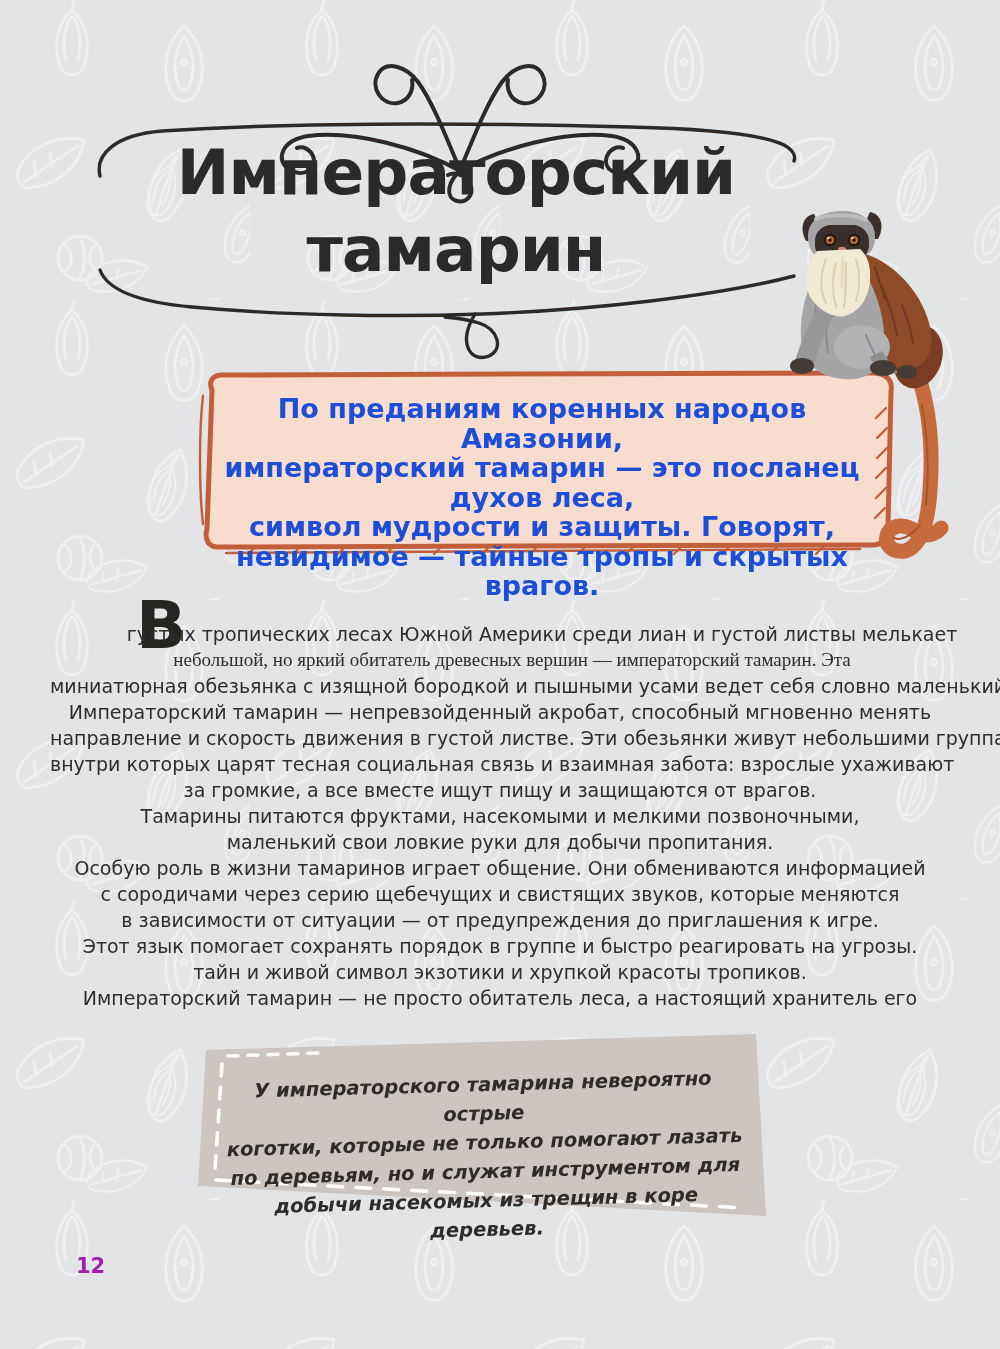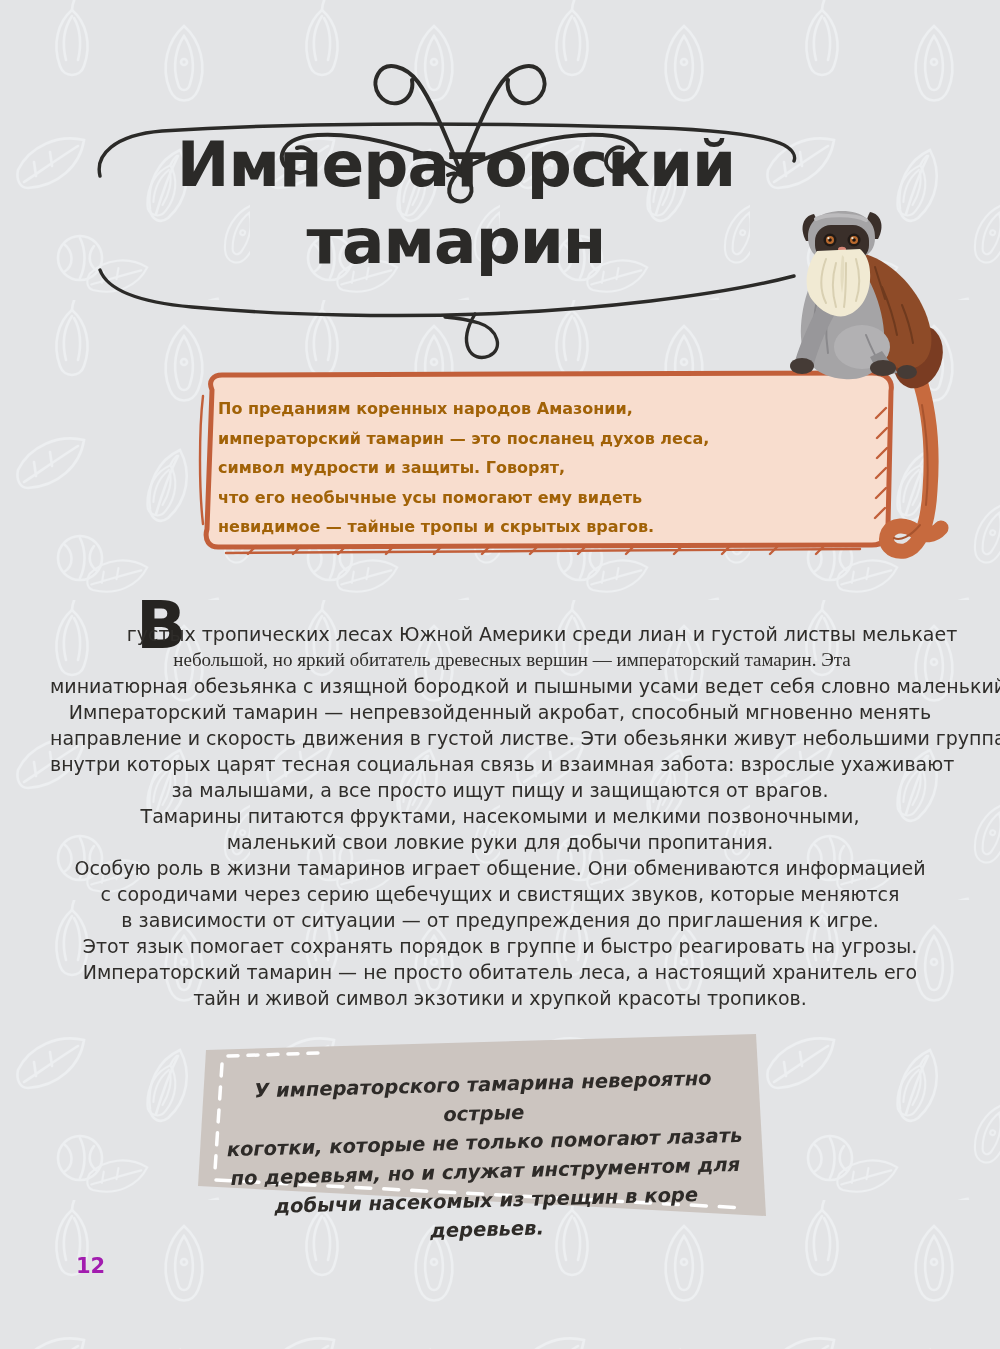--- a/index.html
+++ b/index.html
@@ -6,28 +6,28 @@
   body{font-family:"DejaVu Sans","Liberation Sans",sans-serif;}
   .page{position:relative;width:1000px;height:1349px;overflow:hidden;
         background:var(--page-bg,#e3e4e6);color:var(--ink,#2b2a28);}
 
   
   .bg-svg{position:absolute;inset:0;z-index:0;}
 
   
   .title-frame{position:absolute;left:0;top:30px;z-index:1;}
   .title-block{position:absolute;left:0;top:122px;width:912px;text-align:center;z-index:2;}
-  .title-block h1{margin:4px;font-size:63px;line-height:77px;font-weight:800;
+  .title-block h1{margin:12px;font-size:63px;line-height:77px;font-weight:800;
                   letter-spacing:-1px;color:var(--ink,#2b2a28);}
 
   
   .legend-box{position:absolute;left:196px;top:368px;width:710px;height:198px;z-index:3;}
   .legend-box svg{position:absolute;left:0;top:0;}
-  .legend-text{position:absolute;left:22px;right:40px;top:26px;
-               font-weight:bold;font-size:16px;line-height:29.5px;color:#a16207;}
+  .legend-text{position:absolute;left:22px;right:40px;top:26px;text-align:center;
+               font-weight:bold;font-size:27px;line-height:29.5px;color:#1d4ed8;}
 
   
   .monkey{position:absolute;left:770px;top:195px;z-index:4;}
 
   
   .article{position:absolute;left:50px;top:601px;width:900px;z-index:2;
            font-size:19px;line-height:26px;color:#2f2d2a;}
   .article .line{text-align:center;white-space:nowrap;}
   .article .line.shift-a{transform:translateX(42px);margin-top:20px;}
   .article .line.shift-b{transform:translateX(12px);font-family:Liberation Serif, serif;}
@@ -113,21 +113,20 @@
         <path d="M60,178 L52,186 M105,178 L97,186 M150,178 L142,186 M198,178 L190,186 M246,178 L238,186
                  M294,178 L286,186 M342,178 L334,186 M390,178 L382,186 M438,178 L430,186 M486,178 L478,186
                  M534,178 L526,186 M582,178 L574,186 M628,178 L620,186"></path>
         <path d="M690,40 L680,50 M691,60 L681,70 M691,80 L681,90 M690,100 L680,110 M690,120 L680,130 M689,140 L679,150"></path>
       </g>
     </svg>
     <div class="legend-text">
       <div>По преданиям коренных народов Амазонии,</div>
       <div>императорский тамарин — это посланец духов леса,</div>
       <div>символ мудрости и защиты. Говорят,</div>
-      <div>что его необычные усы помогают ему видеть</div>
       <div>невидимое — тайные тропы и скрытых врагов.</div>
     </div>
   </div>
 
   <svg class="monkey" width="230" height="400" viewBox="0 0 230 400" aria-hidden="true">
 
     <path d="M148,180 C160,215 163,255 160,295 C158,330 150,352 135,356 C121,358 113,348 118,338 C123,329 136,329 145,336 C154,342 164,341 171,333" fill="none" style="stroke:var(--tail,#c76a3e);" stroke-width="15" stroke-linecap="round"></path>
     <path d="M152,210 C158,245 159,280 156,310 M150,330 C140,342 130,346 124,343" fill="none" stroke="#a8542e" stroke-width="2" stroke-linecap="round"></path>
 
     <ellipse cx="148" cy="162" rx="24" ry="32" transform="rotate(18 148 162)" fill="#7a3c22"></ellipse>
@@ -173,29 +172,29 @@
   </svg>
 
   <div class="article">
     <span class="dropcap">В</span>
     <div class="line shift-a">густых тропических лесах Южной Америки среди лиан и густой листвы мелькает</div>
     <div class="line shift-b">небольшой, но яркий обитатель древесных вершин — императорский тамарин. Эта</div>
     <div class="line">миниатюрная обезьянка с изящной бородкой и пышными усами ведет себя словно маленький</div>
     <div class="line">Императорский тамарин — непревзойденный акробат, способный мгновенно менять</div>
     <div class="line">направление и скорость движения в густой листве. Эти обезьянки живут небольшими группами,</div>
     <div class="line">внутри которых царят тесная социальная связь и взаимная забота: взрослые ухаживают</div>
-    <div class="line">за малышами, а все просто ищут пищу и защищаются от врагов.</div>
+    <div class="line">за громкие, а все вместе ищут пищу и защищаются от врагов.</div>
     <div class="line">Тамарины питаются фруктами, насекомыми и мелкими позвоночными,</div>
     <div class="line">маленький свои ловкие руки для добычи пропитания.</div>
     <div class="line">Особую роль в жизни тамаринов играет общение. Они обмениваются информацией</div>
     <div class="line">с сородичами через серию щебечущих и свистящих звуков, которые меняются</div>
     <div class="line">в зависимости от ситуации — от предупреждения до приглашения к игре.</div>
     <div class="line">Этот язык помогает сохранять порядок в группе и быстро реагировать на угрозы.</div>
+    <div class="line">тайн и живой символ экзотики и хрупкой красоты тропиков.</div>
     <div class="line">Императорский тамарин — не просто обитатель леса, а настоящий хранитель его</div>
-    <div class="line">тайн и живой символ экзотики и хрупкой красоты тропиков.</div>
   </div>
 
   <div class="fact-box">
     <svg width="590" height="200" viewBox="0 0 590 200" aria-hidden="true">
       <polygon points="16,22 566,6 576,188 8,158" style="fill:var(--fact-bg,#ccc5c0);"></polygon>
       <g fill="none" style="stroke:var(--stitch,#ffffff);" stroke-width="3.5" stroke-linecap="round">
         <path d="M32,36 L25,142" stroke-dasharray="12 11"></path>
         <path d="M26,152 L556,180" stroke-dasharray="15 13"></path>
         <path d="M38,28 L128,25" stroke-dasharray="10 10"></path>
       </g>

